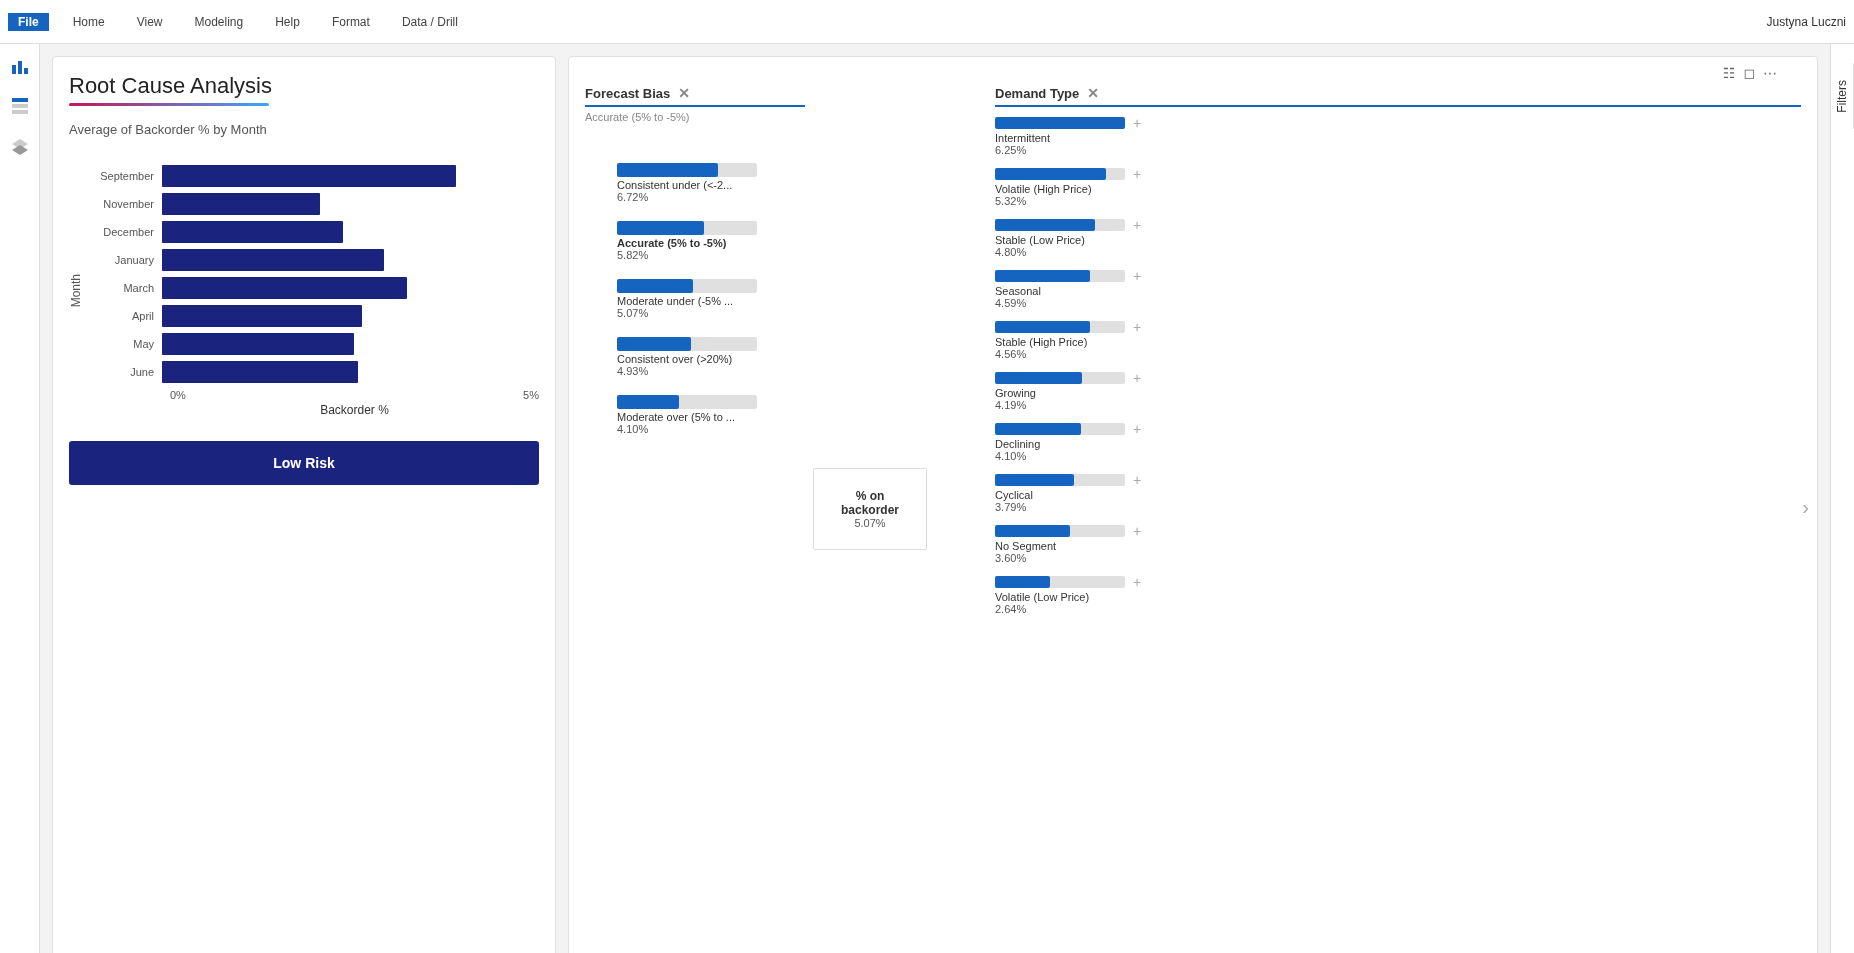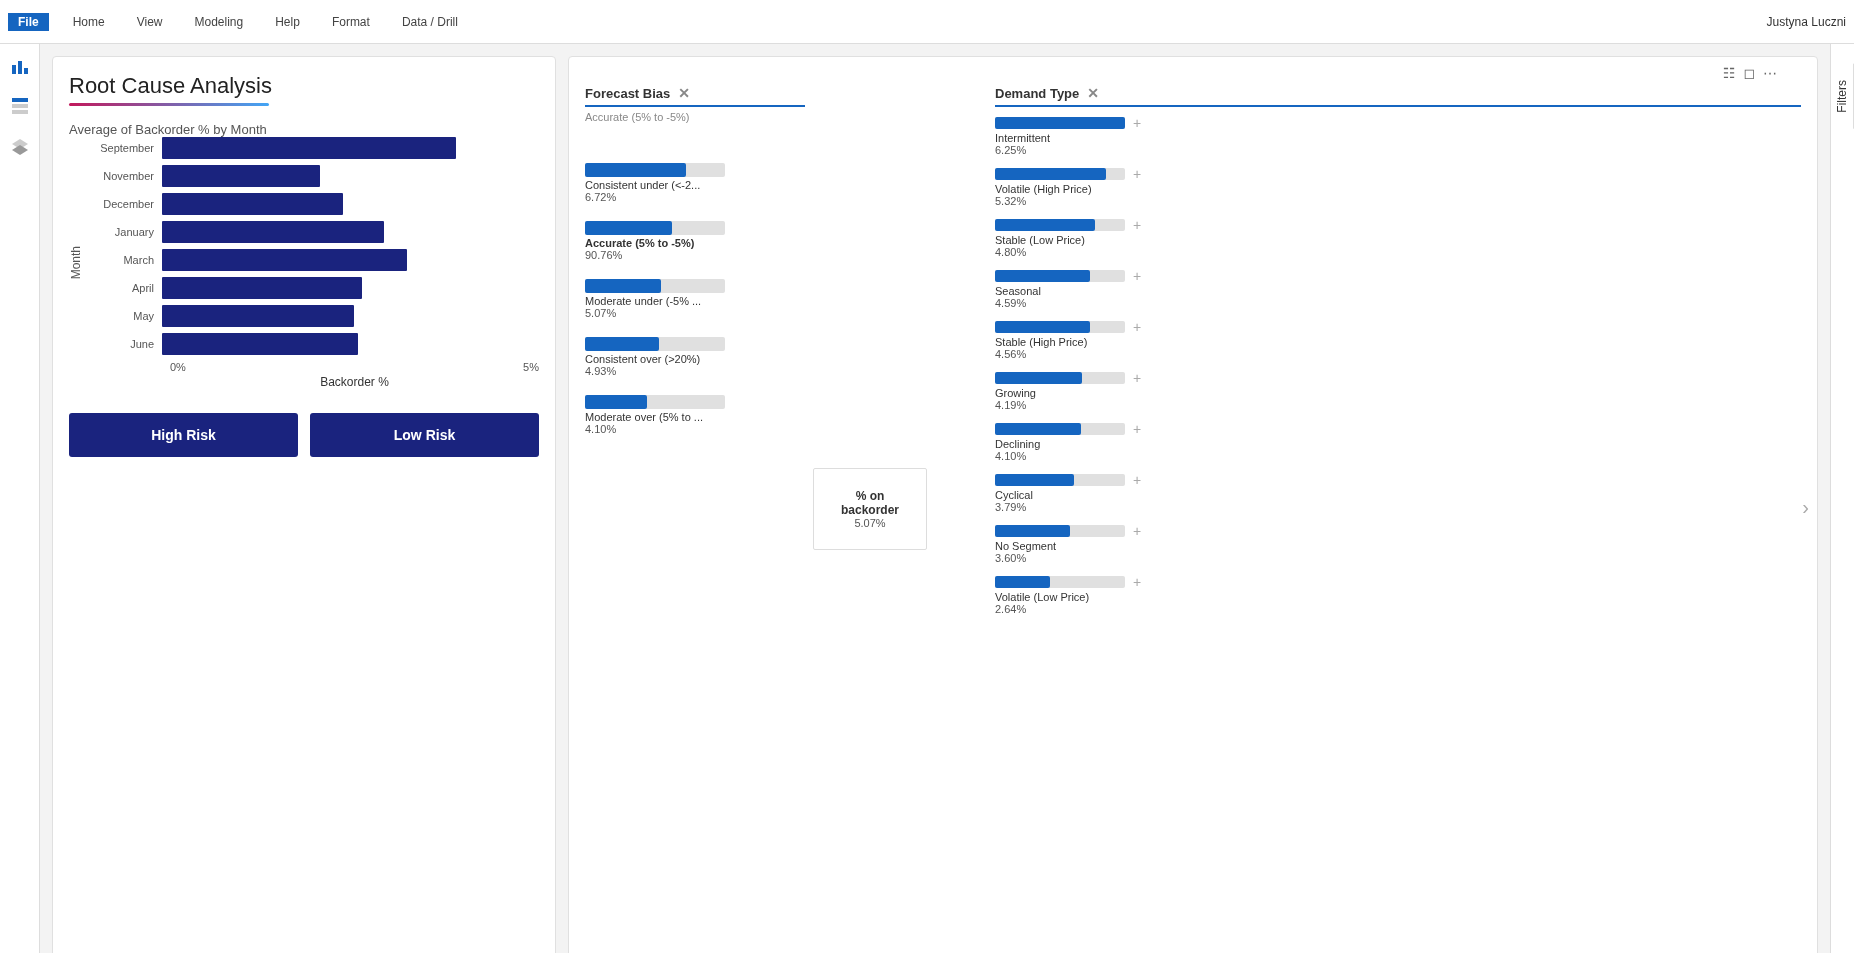--- a/index.html
+++ b/index.html
@@ -30,21 +30,21 @@
       flex: 1; display: flex; overflow: hidden; padding: 12px;
     }
 
     
     .rca-panel {
       width: 504px; background: #fff; border: 1px solid #e0e0e0; border-radius: 4px;
       padding: 16px; flex-shrink: 0;
     }
     .rca-title { font-size: 22px; font-weight: 300; color: #222; margin-bottom: 4px; }
     .rca-underline { height: 3px; width: 200px; background: linear-gradient(to right, #c2185b, #42a5f5); margin-bottom: 16px; border-radius: 2px; }
-    .rca-subtitle { font-size: 13px; color: #555; margin-bottom: 0; }
+    .rca-subtitle { font-size: 13px; color: #555; margin-bottom: 28px; }
 
     .bar-chart-container { width: 100%; }
     .chart-row { display: flex; align-items: center; margin-bottom: 6px; }
     .chart-label { width: 75px; text-align: right; font-size: 11px; color: #555; padding-right: 8px; flex-shrink: 0; }
     .chart-bar-wrap { flex: 1; position: relative; }
     .chart-bar { height: 22px; background: #1a237e; border-radius: 1px; }
 
     .chart-x-axis { display: flex; justify-content: space-between; margin-left: 83px; margin-top: 4px; font-size: 11px; color: #555; }
     .chart-x-label { text-align: center; font-size: 12px; color: #333; margin-left: 83px; margin-top: 2px; }
 
@@ -216,21 +216,20 @@
             </div>
           <div class="chart-x-axis">
             <span>0%</span>
             <span>5%</span>
           </div>
           <div class="chart-x-label">Backorder %</div>
         </div>
       </div>
 
       <div class="buttons-row">
-        <button class="risk-btn">High Risk</button>
         <button class="risk-btn">Low Risk</button>
       </div>
     </div>
 
     <div class="decomp-panel">
 
       <div class="decomp-toolbar">
         <span class="decomp-toolbar-icon">☷</span>
         <span class="decomp-toolbar-icon">◻</span>
         <span class="decomp-toolbar-icon">⋯</span>
@@ -238,38 +237,38 @@
 
       <div style="display:flex; height: 100%; padding-top: 4px;">
 
         <div style="width:220px; flex-shrink:0; padding-top:8px;">
           <div class="filter-header">
             <span>Forecast Bias</span>
             <span class="filter-close">✕</span>
           </div>
           <div class="filter-sub">Accurate (5% to -5%)</div>
 
-          <div style="margin-top: 40px;" id="forecast-bias-nodes">
+          <div style="margin-top: 40px; margin-left: 32px;" id="forecast-bias-nodes">
               <div class="decomp-node" style="margin-bottom: 18px;">
                 <div class="decomp-bar-row">
                   <div class="decomp-bar-bg">
                     <div class="decomp-bar-fill" style="width: 72%;"></div>
                   </div>
                 </div>
                 <div class="decomp-node-label">Consistent under (&lt;-2...</div>
                 <div class="decomp-node-value">6.72%</div>
               </div>
               <div class="decomp-node decomp-node-selected" style="margin-bottom: 18px;">
                 <div class="decomp-bar-row">
                   <div class="decomp-bar-bg" style="background: rgb(224, 224, 224);">
                     <div class="decomp-bar-fill" style="width: 62%;"></div>
                   </div>
                 </div>
                 <div class="decomp-node-label" style="font-weight: 700;">Accurate (5% to -5%)</div>
-                <div class="decomp-node-value">90.76%</div>
+                <div class="decomp-node-value">5.82%</div>
               </div>
               <div class="decomp-node" style="margin-bottom: 18px;">
                 <div class="decomp-bar-row">
                   <div class="decomp-bar-bg">
                     <div class="decomp-bar-fill" style="width: 54%;"></div>
                   </div>
                 </div>
                 <div class="decomp-node-label">Moderate under (-5% ...</div>
                 <div class="decomp-node-value">5.07%</div>
               </div>

